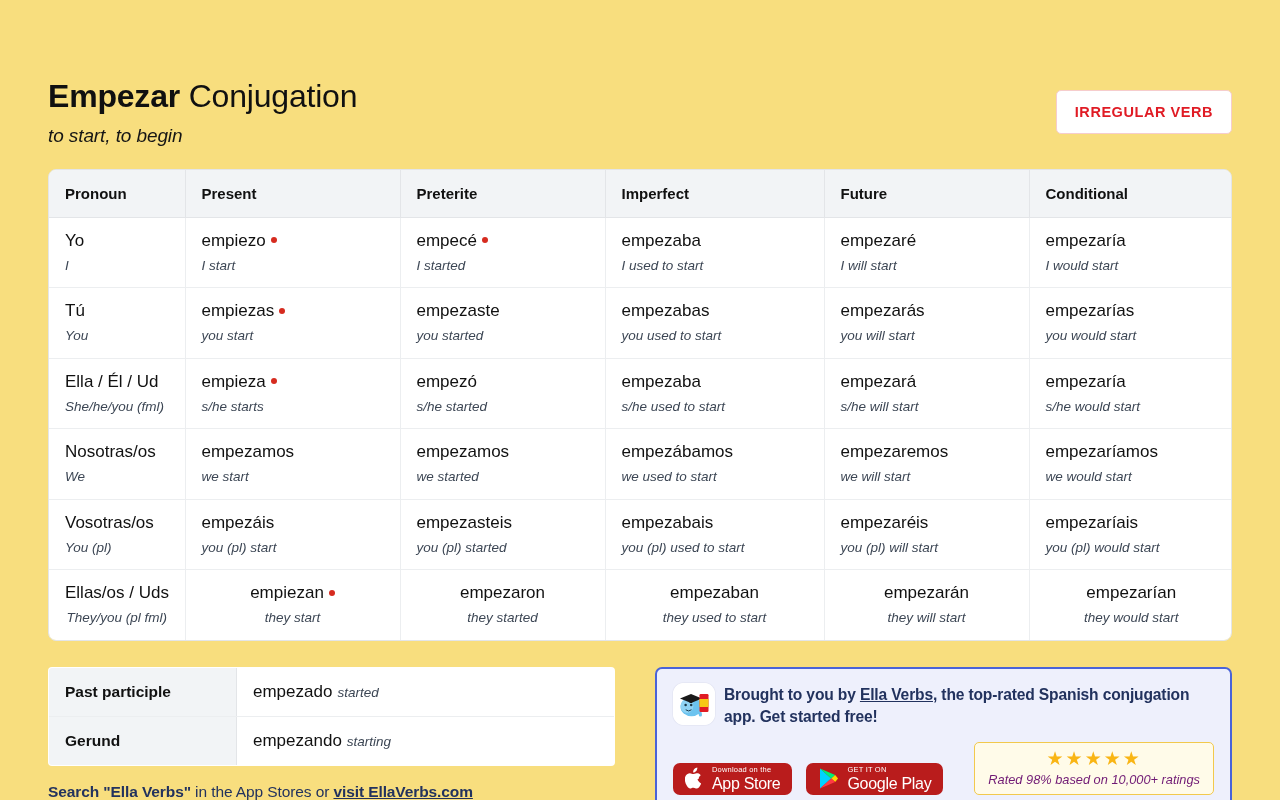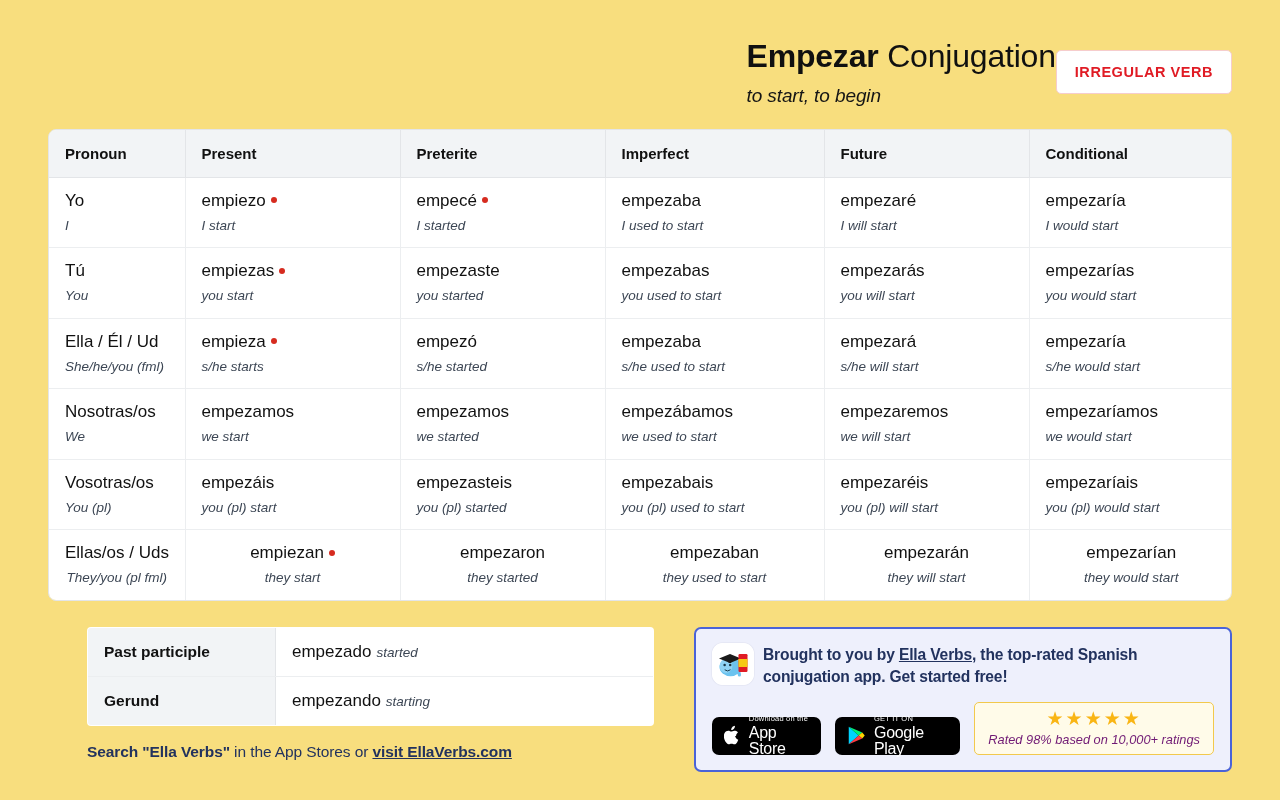--- a/index.html
+++ b/index.html
@@ -7,21 +7,21 @@
   body {
     width: 1280px; height: 800px;
     background: #f8de7e;
     font-family: "Liberation Sans", sans-serif;
     color: #111;
     overflow: hidden;
   }
   .page { position: relative; width: 1280px; height: 800px; padding: 0 48px; }
 
   
-  .header { display: flex; align-items: flex-start; justify-content: flex-end; padding-top: 38px; }
+  .header { display: flex; align-items: flex-start; justify-content: space-between; padding-top: 38px; margin-top: 40px; }
   .title { font-size: 32px; line-height: 1.15; font-weight: 400; color: #101010; letter-spacing: -0.2px; }
   .title .verb { font-weight: 700; }
   .subtitle { font-style: italic; font-size: 19px; margin-top: 10px; color: #151515; letter-spacing: -0.1px; }
   .badge {
     background: #ffffff; color: #e01b24; border: 1px solid #f6cdcd;
     border-radius: 5px; padding: 13px 18px; font-size: 14.5px; font-weight: 700;
     letter-spacing: 0.55px; white-space: nowrap; margin-top: 12px;
   }
 
   
@@ -44,21 +44,21 @@
 
   .col-pronoun { width: 136px; }
   .col-present { width: 215px; }
   .col-preterite { width: 205px; }
   .col-imperfect { width: 219px; }
   .col-future { width: 205px; }
   .col-conditional { width: 204px; }
 
   
   .bottom { display: flex; gap: 40px; margin-top: 26px; align-items: flex-start; }
-  .bottom-left { width: 567px; margin-left: 39px; }
+  .bottom-left { width: 567px; }
   .forms-table { width: 100%; border-collapse: collapse; background: #fff; border: 1px solid #e3e5e8; border-radius: 4px; overflow: hidden; table-layout: fixed; }
   .forms-table td { border-bottom: 1px solid #eceef0; padding: 14px 16px; }
   .forms-table tr:last-child td { border-bottom: none; }
   .forms-label { background: #f2f4f6; font-weight: 700; font-size: 15.5px; width: 188px; border-right: 1px solid #e3e5e8; color: #111; }
   .forms-value { font-size: 17px; color: #111; }
   .forms-value .g { font-style: italic; font-size: 13.5px; color: #3c4654; margin-left: 5px; }
 
   .search-line { margin-top: 17px; font-size: 15.5px; color: #22325e; letter-spacing: -0.1px; }
   .search-line b { font-weight: 700; }
   .search-line .lnk { font-weight: 700; text-decoration: underline; }
@@ -67,21 +67,21 @@
   .promo {
     flex: 1; background: #eef0fc; border: 2px solid #4a63d8; border-radius: 7px;
     padding: 14px 16px 15px 16px; position: relative;
   }
   .promo-top { display: flex; gap: 9px; align-items: flex-start; }
   .app-icon { width: 42px; height: 42px; border-radius: 11px; background: #fff; flex: none; position: relative; overflow: hidden; box-shadow: 0 0 0 1px #e6e8f5; }
   .promo-text { font-size: 15.6px; font-weight: 700; color: #22325e; line-height: 1.45; letter-spacing: -0.15px; padding-top: 1px; }
   .promo-text .lnk { text-decoration: underline; }
   .promo-bottom { display: flex; align-items: flex-end; gap: 14px; margin-top: 13px; }
 
-  .store-badge { background: #000000; border-radius: 7px; height: 38px; display: flex; align-items: center; gap: 8px; padding: 0 12px; color: #fff; }
+  .store-badge { background: #b91c1c; border-radius: 7px; height: 32px; display: flex; align-items: center; gap: 8px; padding: 0 12px; color: #fff; }
   .sb-lines { display: flex; flex-direction: column; justify-content: center; line-height: 1; }
   .sb-small { font-size: 7.5px; letter-spacing: 0.2px; margin-bottom: 2px; }
   .sb-big { font-size: 16px; font-weight: 500; letter-spacing: -0.3px; }
 
   .rating-box { background: #fffbe9; border: 1px solid #f2c94c; border-radius: 5px; padding: 6px 13px 7px 13px; text-align: center; margin-left: auto; }
   .stars { color: #f9b514; font-size: 19px; letter-spacing: 2px; line-height: 1.1; }
   .rating-text { font-size: 12.8px; font-style: italic; color: #701a75; margin-top: 2px; white-space: nowrap; }
 </style>
 </head>
 <body>

